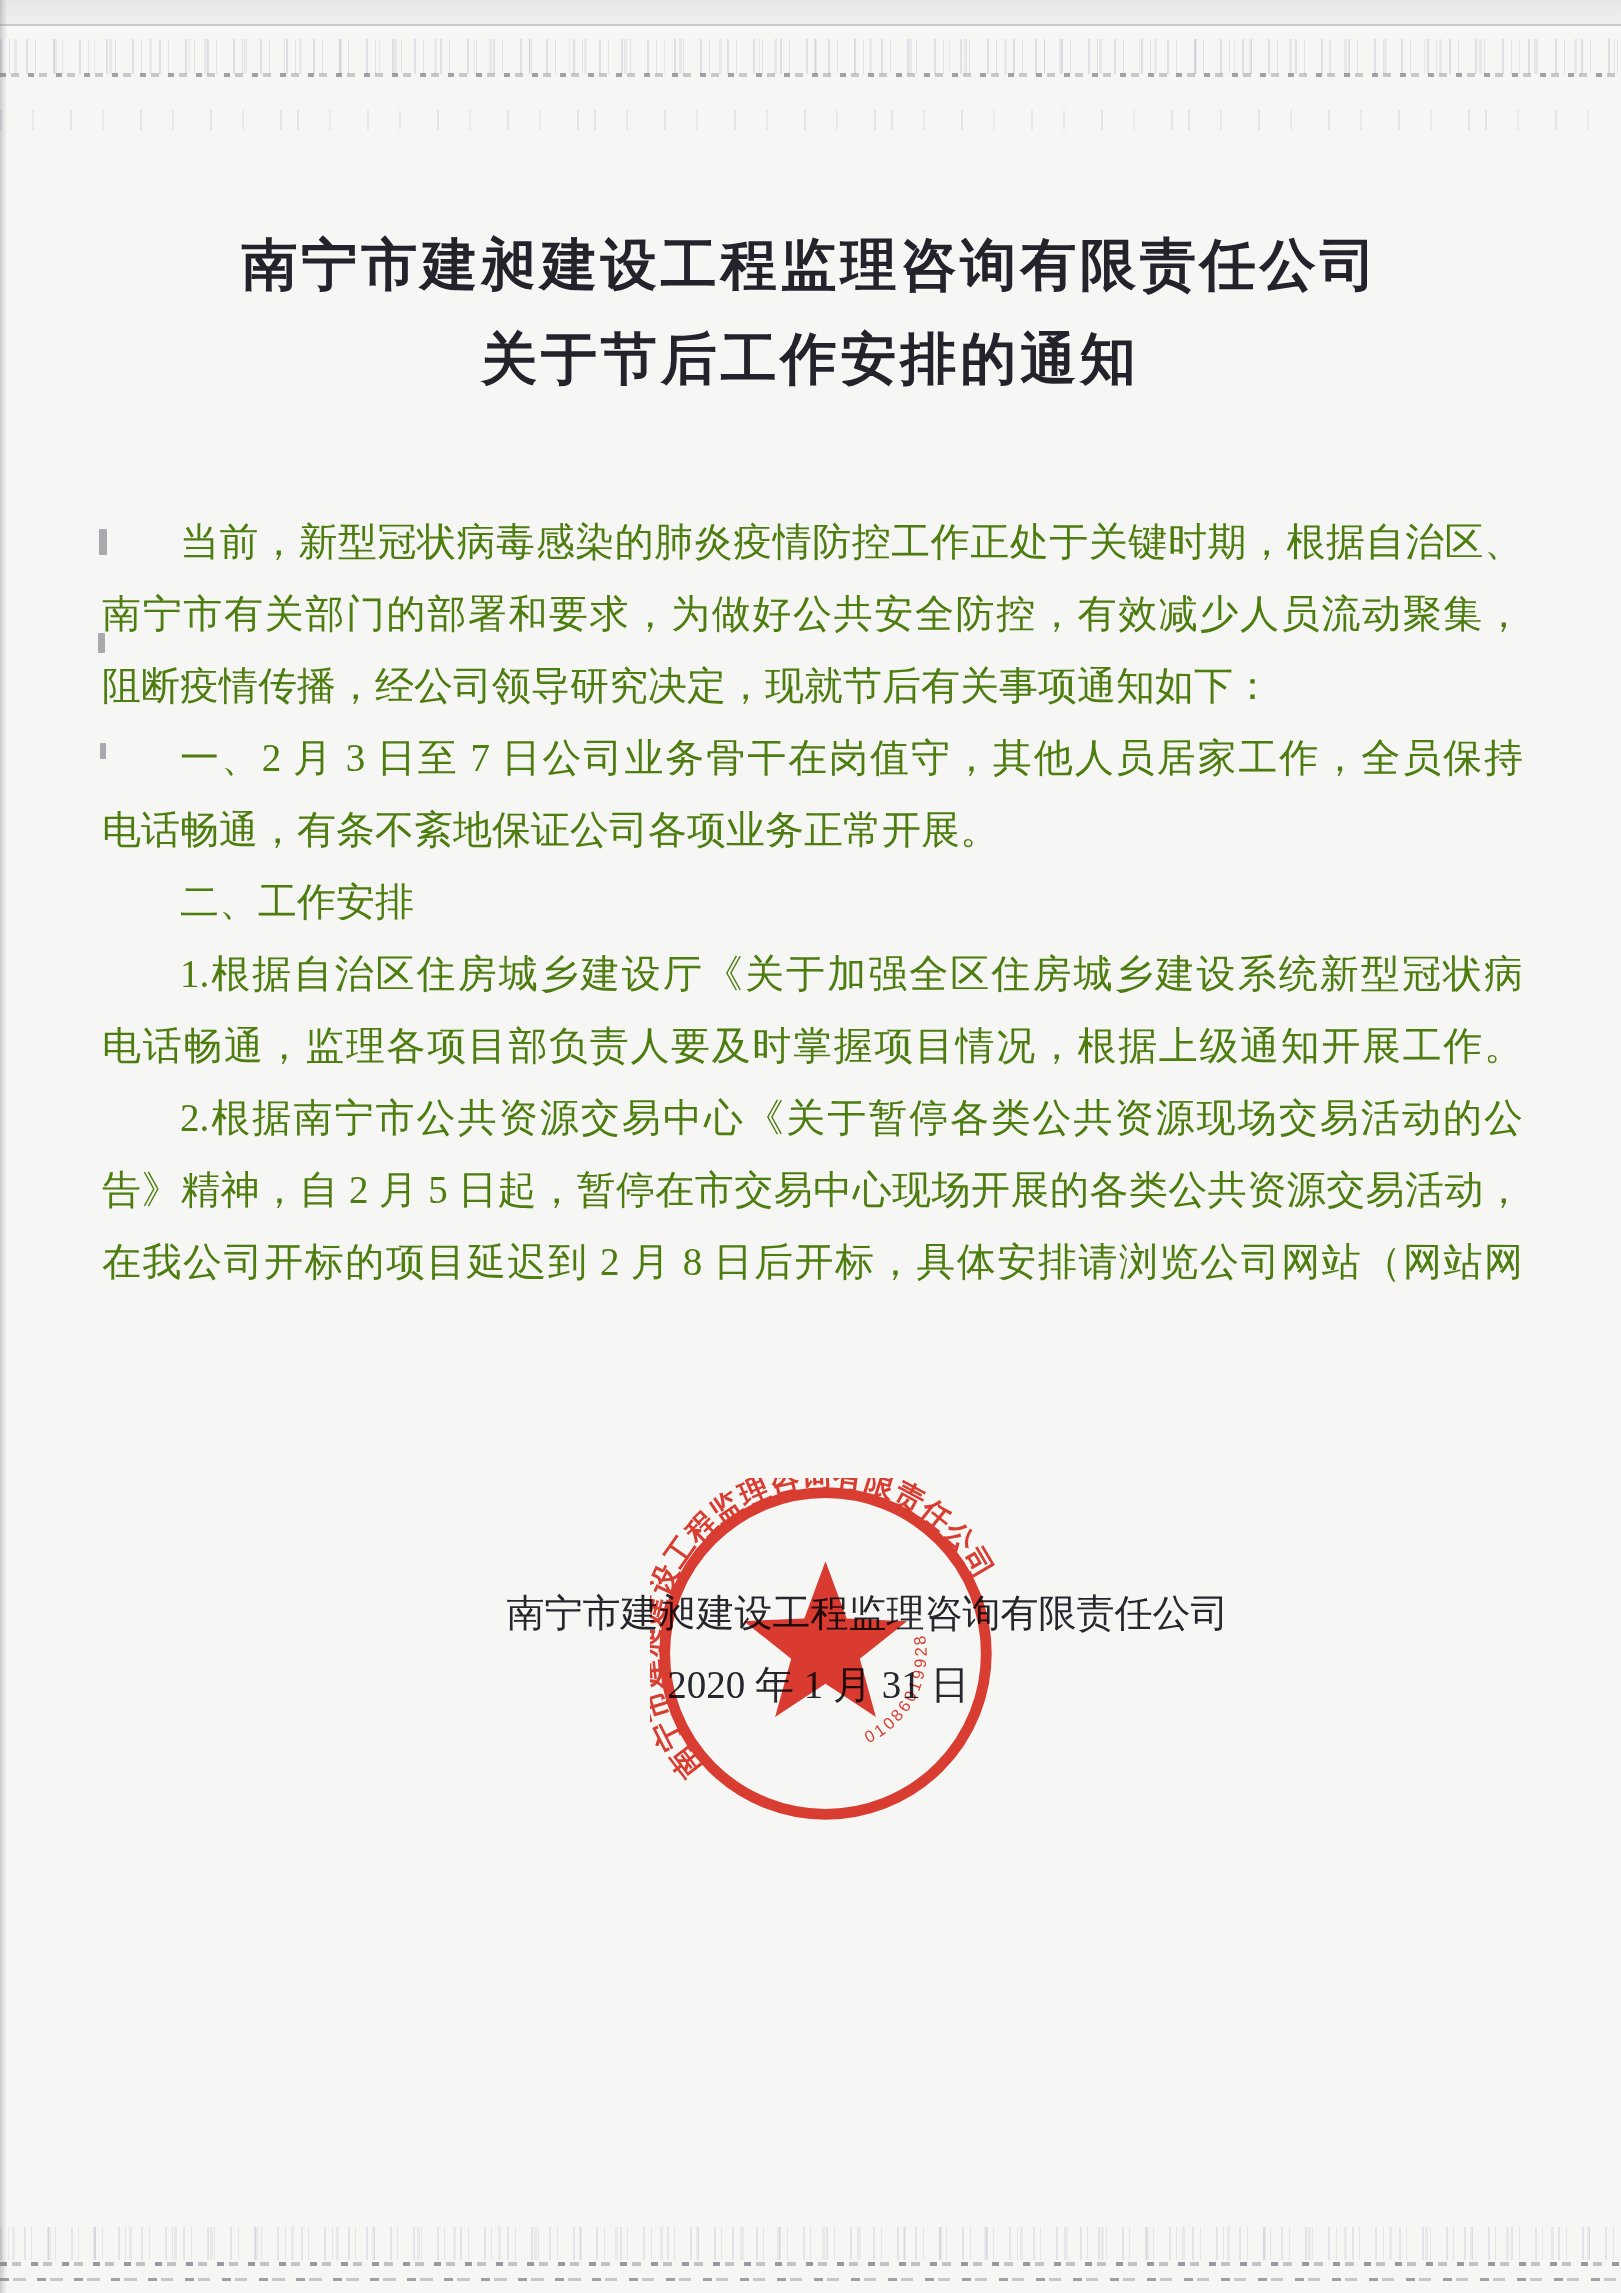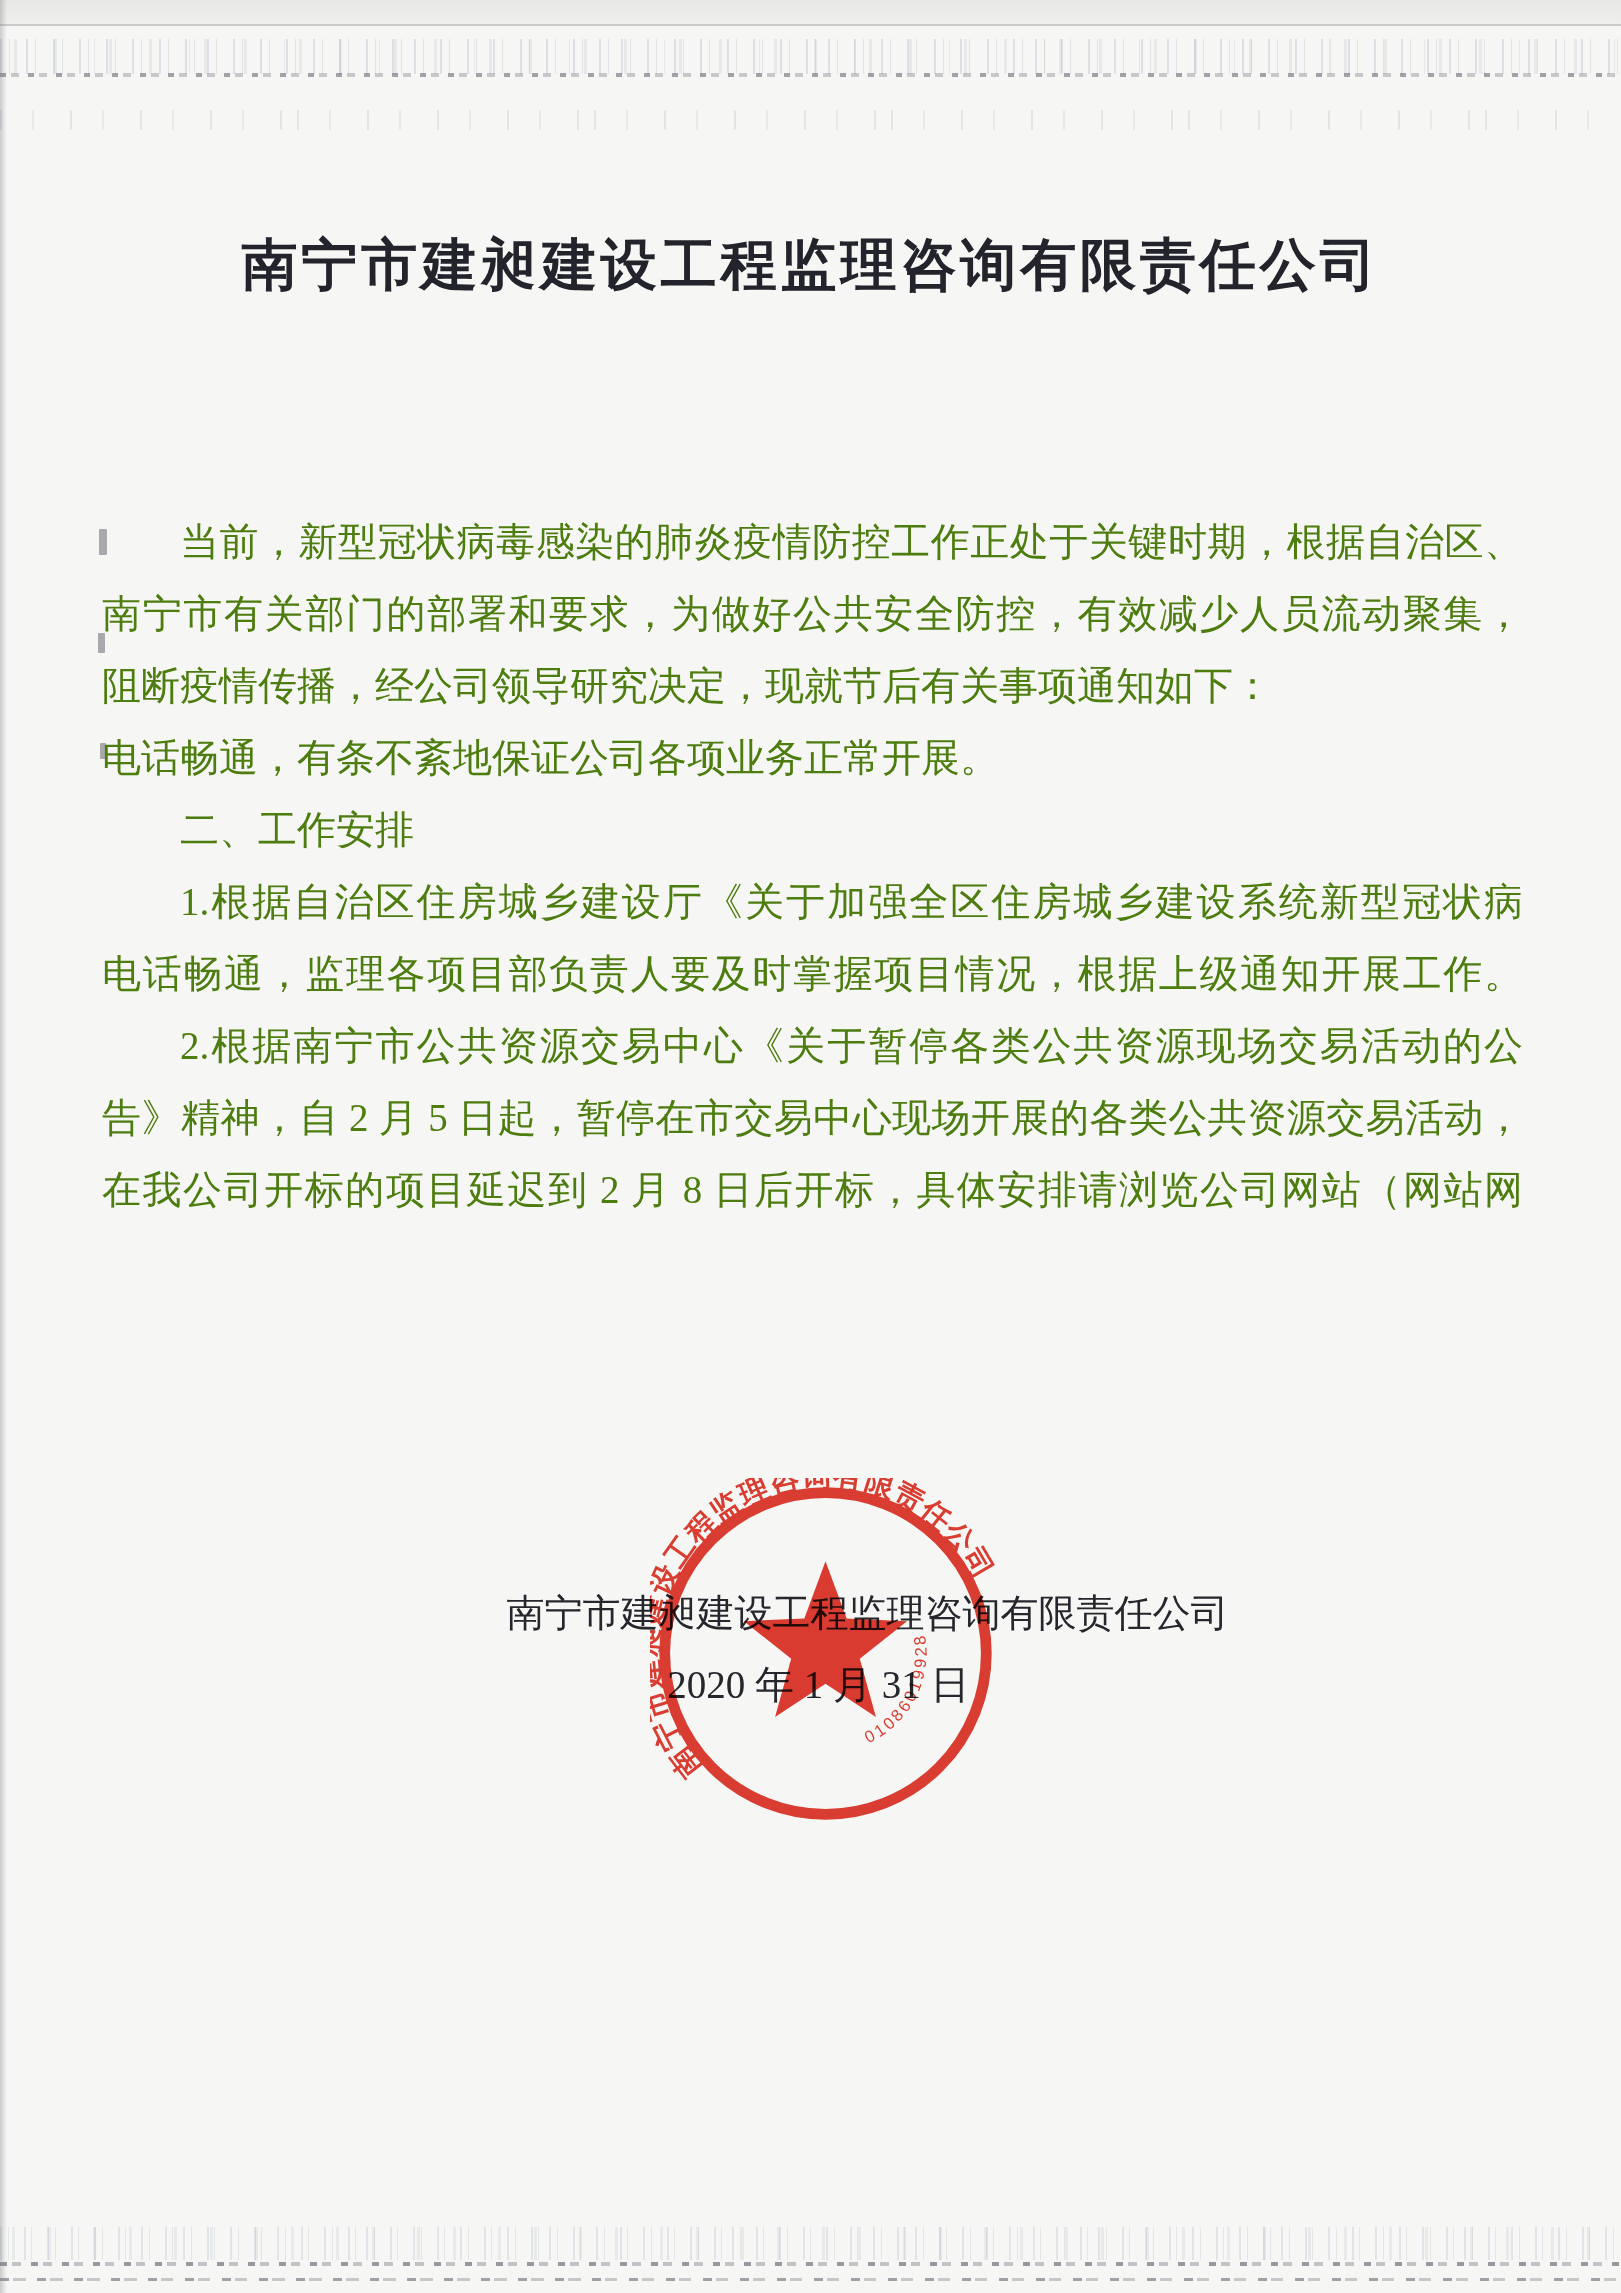--- a/index.html
+++ b/index.html
@@ -104,26 +104,28 @@
   <div class="noise nb4"></div>
   <div class="noise nb5"></div>
   <div class="noise nb6"></div>
   <div class="edge-left"></div>
   <div class="speck" style="left:99px; top:529px; width:7.8px; height:25.5px;"></div>
   <div class="speck" style="left:98px; top:633px; width:6.9px; height:19.6px;"></div>
   <div class="speck" style="left:100px; top:743px; width:5.9px; height:15.7px;"></div>
 
   <div class="title-block">
     <div>南宁市建昶建设工程监理咨询有限责任公司</div>
+    <div>关于节后工作安排的通知</div>
   </div>
 
   <div class="body-block">
     <div class="line full indent">当前，新型冠状病毒感染的肺炎疫情防控工作正处于关键时期，根据自治区、</div>
     <div class="line full">南宁市有关部门的部署和要求，为做好公共安全防控，有效减少人员流动聚集，</div>
     <div class="line">阻断疫情传播，经公司领导研究决定，现就节后有关事项通知如下：</div>
+    <div class="line full indent">一、2 月 3 日至 7 日公司业务骨干在岗值守，其他人员居家工作，全员保持</div>
     <div class="line">电话畅通，有条不紊地保证公司各项业务正常开展。</div>
     <div class="line indent">二、工作安排</div>
     <div class="line full indent">1.根据自治区住房城乡建设厅《关于加强全区住房城乡建设系统新型冠状病</div>
     <div class="line full">电话畅通，监理各项目部负责人要及时掌握项目情况，根据上级通知开展工作。</div>
     <div class="line full indent">2.根据南宁市公共资源交易中心《关于暂停各类公共资源现场交易活动的公</div>
     <div class="line full">告》精神，自 2 月 5 日起，暂停在市交易中心现场开展的各类公共资源交易活动，</div>
     <div class="line full">在我公司开标的项目延迟到 2 月 8 日后开标，具体安排请浏览公司网站（网站网</div>
   </div>
 
   <div class="sig-company">南宁市建昶建设工程监理咨询有限责任公司</div>

